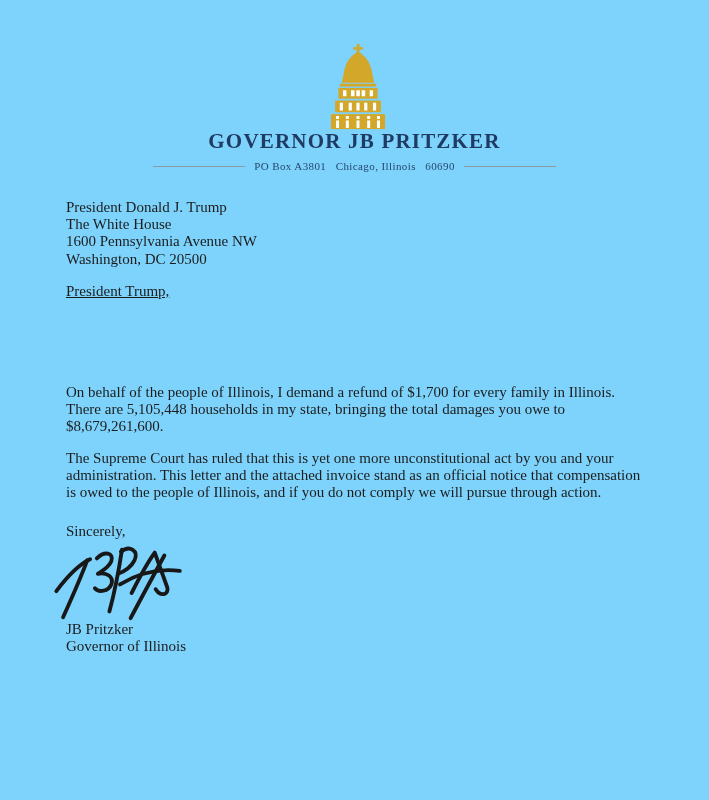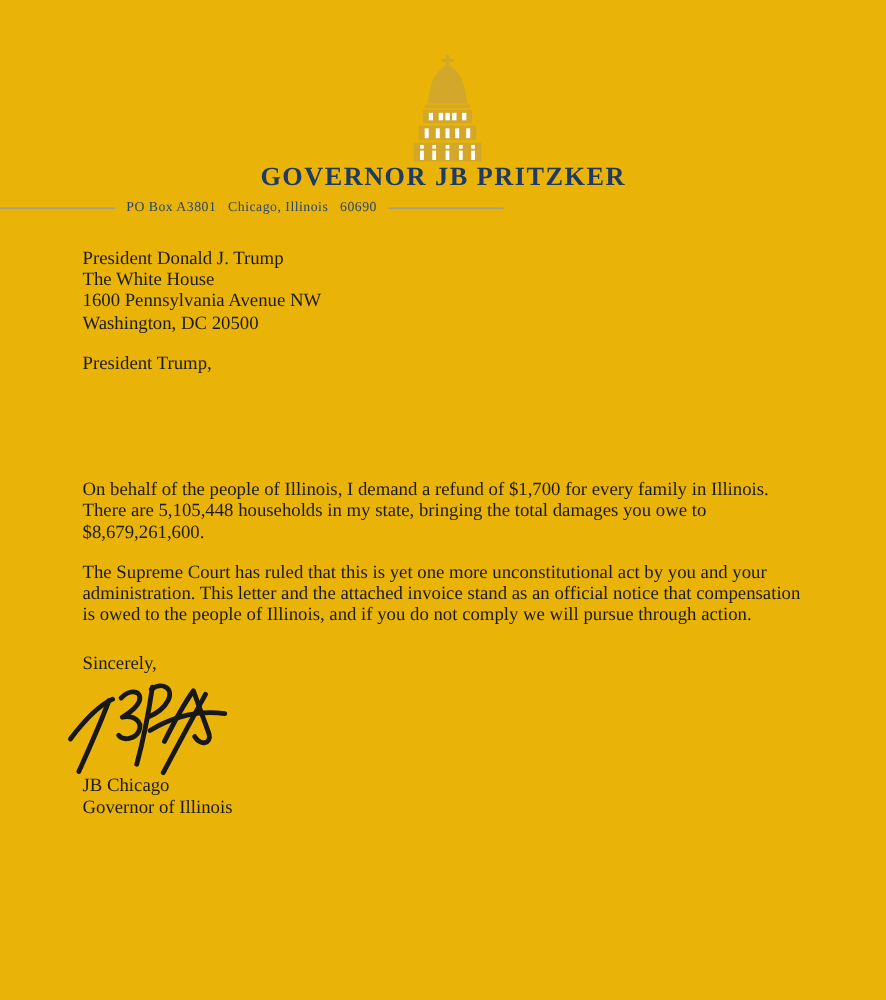--- a/index.html
+++ b/index.html
@@ -1,49 +1,49 @@
 <!DOCTYPE html>
 <html><head>
 <meta charset="utf-8">
 <style>
   html,body{margin:0;padding:0;background:#ffffff;}
   .page{
     position:relative;
     width:709px;height:800px;
-    background:#eab308;
+    background:#7dd3fc;
     font-family:"Liberation Serif","DejaVu Serif",serif;
     color:#1c1c1c;
     overflow:hidden;
   }
   
   .dome{
     position:absolute;left:327px;top:44px;width:62px;height:86px;
   }
   .lh-title{
     position:absolute;left:0;right:0;top:129px;
     margin:0;text-align:center;
     font-size:21px;font-weight:bold;letter-spacing:1.2px;
     color:#1f3a63;
   }
   .lh-addr-row{
     position:absolute;left:0;right:0;top:158px;height:16px;
-    display:flex;justify-content:flex-start;align-items:center;gap:9px;
+    display:flex;justify-content:center;align-items:center;gap:9px;
   }
   .lh-rule{width:92px;height:1px;background:#8e99a6;}
   .lh-addr-text{
     font-size:11px;color:#27476e;letter-spacing:0.4px;white-space:pre;
   }
   
   .blk{
     position:absolute;left:66px;margin:0;
     font-size:15px;line-height:17.2px;
     white-space:pre-line;
   }
   .recipient{top:199px;}
-  .salutation{top:283px;}
+  .salutation{top:283px;text-decoration:underline;}
   .para1{top:317px;}
   .para2{top:384px;}
   .para3{top:450px;}
   .closing{top:507px;margin-top:16px;}
   .signature{
     position:absolute;left:50px;top:541px;width:140px;height:82px;
   }
   .signer-name{top:621px;}
   .signer-title{top:638px;}
 </style>
@@ -115,16 +115,16 @@
       <path d="M36 20 C29 39 20 59 11 79"></path>
       <path d="M46 18 C54 10 64 12 61 21 C58 28 50 32 47 34 C56 32 64 37 61 45 C58 52 48 54 44 49"></path>
       <path d="M72 9 C69 29 65 51 59 73"></path>
       <path d="M71 11 C80 4 90 10 85 20 C81 28 73 32 68 34"></path>
       <path d="M82 54 C90 38 98 23 106 12 L119 48 C121 56 112 58 107 50"></path>
       <path d="M116 15 C104 37 92 59 81 80"></path>
       <path d="M70 45 C88 34 110 28 132 31"></path>
     </svg>
   </div>
 
-  <p class="blk signer-name">JB Chicago</p>
+  <p class="blk signer-name">JB Pritzker</p>
   <p class="blk signer-title">Governor of Illinois</p>
 
 </div>
 
 </body></html>

